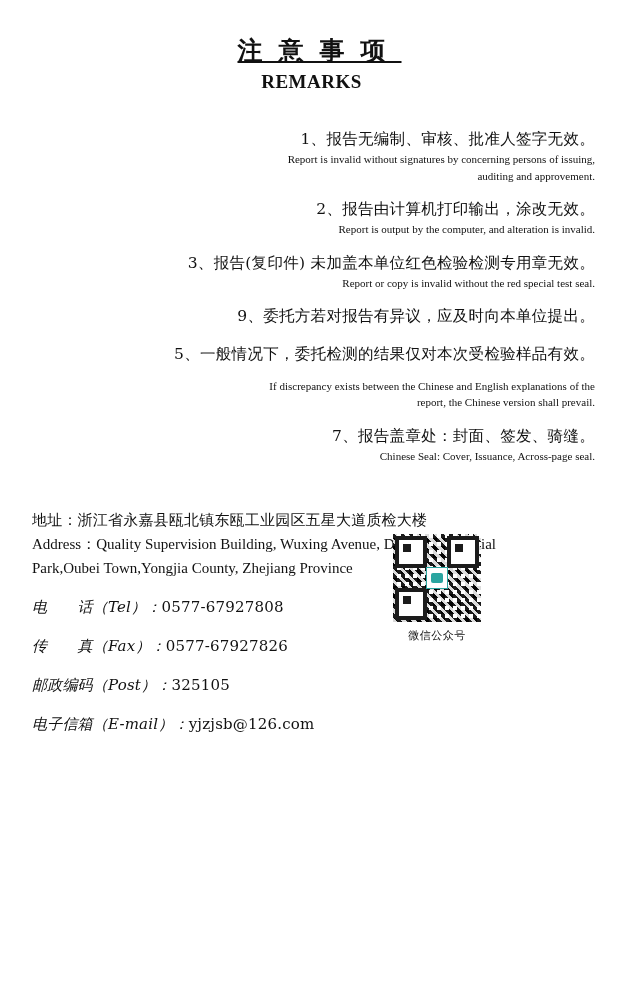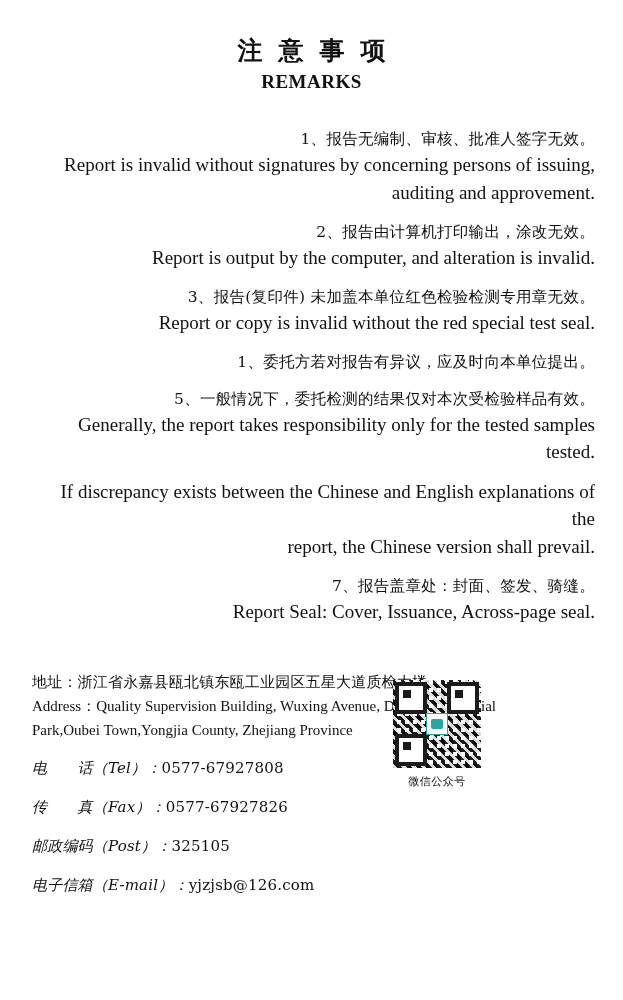--- a/index.html
+++ b/index.html
@@ -23,20 +23,21 @@
     padding: 0 28px;
   }
   .title-cn {
     text-align: center;
     font-size: 25px;
     font-weight: bold;
     letter-spacing: 16px;
     padding-left: 16px;
     margin-top: 34px;
     font-family: "DejaVu Serif", serif;
+    text-decoration: underline;
   }
   .title-en {
     text-align: center;
     font-size: 19px;
     font-weight: bold;
     margin-top: 4px;
     letter-spacing: 0.5px;
     font-family: "Liberation Serif", serif;
   }
   .remarks {
@@ -47,21 +48,21 @@
     padding-left: 4px;
     text-align: right;
   }
   .rm-cn {
     font-size: 15.5px;
     line-height: 1.55;
     font-family: "DejaVu Serif", serif;
     letter-spacing: 0.3px;
   }
   .rm-en {
-    font-size: 19px;
+    font-size: 11px;
     line-height: 1.42;
     font-family: "Liberation Serif", serif;
     padding-left: 22px;
     margin-top: 1px;
   }
   .contact {
     margin-top: 44px;
     padding-left: 4px;
     position: relative;
   }
@@ -89,21 +90,21 @@
     white-space: nowrap;
     letter-spacing: 0.2px;
   }
   .lbl {
     display: inline-block;
     font-style: italic;
   }
   .qr-block {
     position: absolute;
     right: 110px;
-    top: 10px;
+    top: 26px;
     width: 96px;
     text-align: center;
   }
   .qr {
     width: 88px;
     height: 88px;
     margin: 0 auto;
     position: relative;
     background-color: #ffffff;
     background-image:
@@ -187,36 +188,35 @@
       <div class="rm-cn">2、报告由计算机打印输出，涂改无效。</div>
       <div class="rm-en">Report is output by the computer, and alteration is invalid.</div>
     </div>
 
     <div class="remark-item">
       <div class="rm-cn">3、报告(复印件) 未加盖本单位红色检验检测专用章无效。</div>
       <div class="rm-en">Report or copy is invalid without the red special test seal.</div>
     </div>
 
     <div class="remark-item">
-      <div class="rm-cn">1、委托方若对报告有异议，应及时向本单位提出。</div>
+      <div class="rm-cn">9、委托方若对报告有异议，应及时向本单位提出。</div>
     </div>
 
     <div class="remark-item">
       <div class="rm-cn">5、一般情况下，委托检测的结果仅对本次受检验样品有效。</div>
-      <div class="rm-en">Generally, the report takes responsibility only for the tested samples tested.</div>
     </div>
 
     <div class="remark-item">
       <div class="rm-en">If discrepancy exists between the Chinese and English explanations of the</div>
       <div class="rm-en">report, the Chinese version shall prevail.</div>
     </div>
 
     <div class="remark-item">
       <div class="rm-cn">7、报告盖章处：封面、签发、骑缝。</div>
-      <div class="rm-en">Report Seal: Cover, Issuance, Across-page seal.</div>
+      <div class="rm-en">Chinese Seal: Cover, Issuance, Across-page seal.</div>
     </div>
 
   </div>
 
   <div class="contact">
     <div class="addr-cn">地址：浙江省永嘉县瓯北镇东瓯工业园区五星大道质检大楼</div>
     <div class="addr-en">Address：Quality Supervision Building, Wuxing Avenue, Dong'ou Industrial</div>
     <div class="addr-en">Park,Oubei Town,Yongjia County, Zhejiang Province</div>
 
     <div class="contact-rows">

